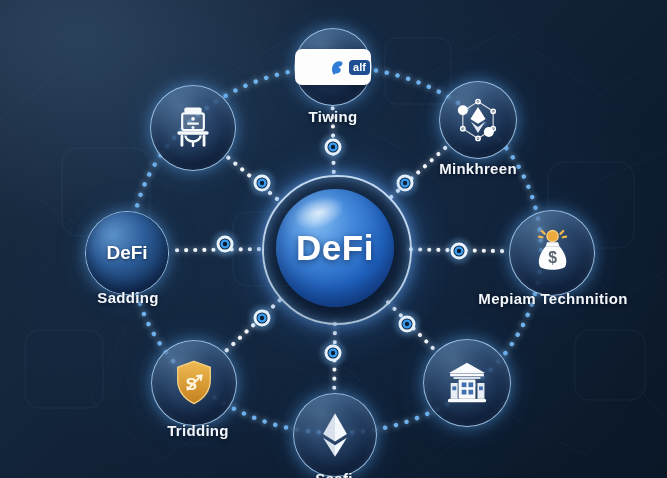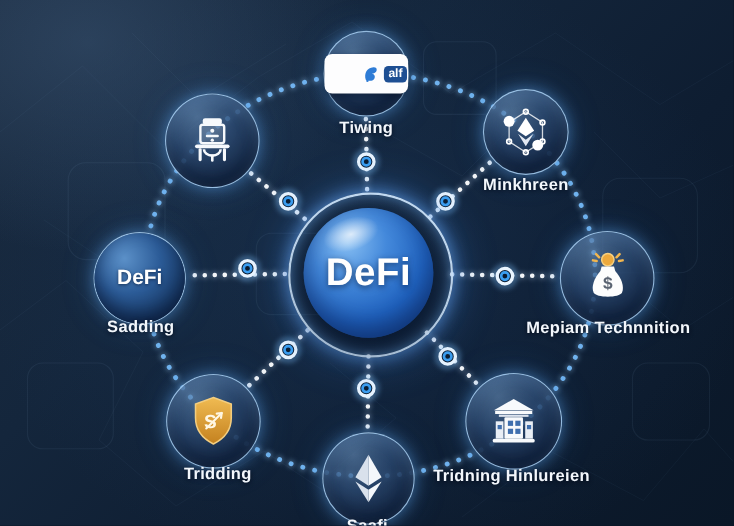--- a/index.html
+++ b/index.html
@@ -276,18 +276,17 @@
 
   <div class="sat" style="left:85px;top:211px;width:82px;height:82px;padding:0;">
     <div class="sphere-mini">
       <span class="sphere-mini-label">DeFi</span>
     </div>
   </div>
 
   <div class="node-label" style="left:333px;top:108px;">Tiwing</div>
   <div class="node-label" style="left:553px;top:290px;">Mepiam Technnition</div>
   <div class="node-label" style="left:478px;top:160px;">Minkhreen</div>
-  <div class="node-label" style="left:465px;top:424px;">Tridning Hinlureien</div>
   <div class="node-label" style="left:334px;top:470px;">Saafi</div>
   <div class="node-label" style="left:198px;top:422px;">Tridding</div>
   <div class="node-label" style="left:128px;top:289px;">Sadding</div>
 
 </div>
 
 </body></html>

